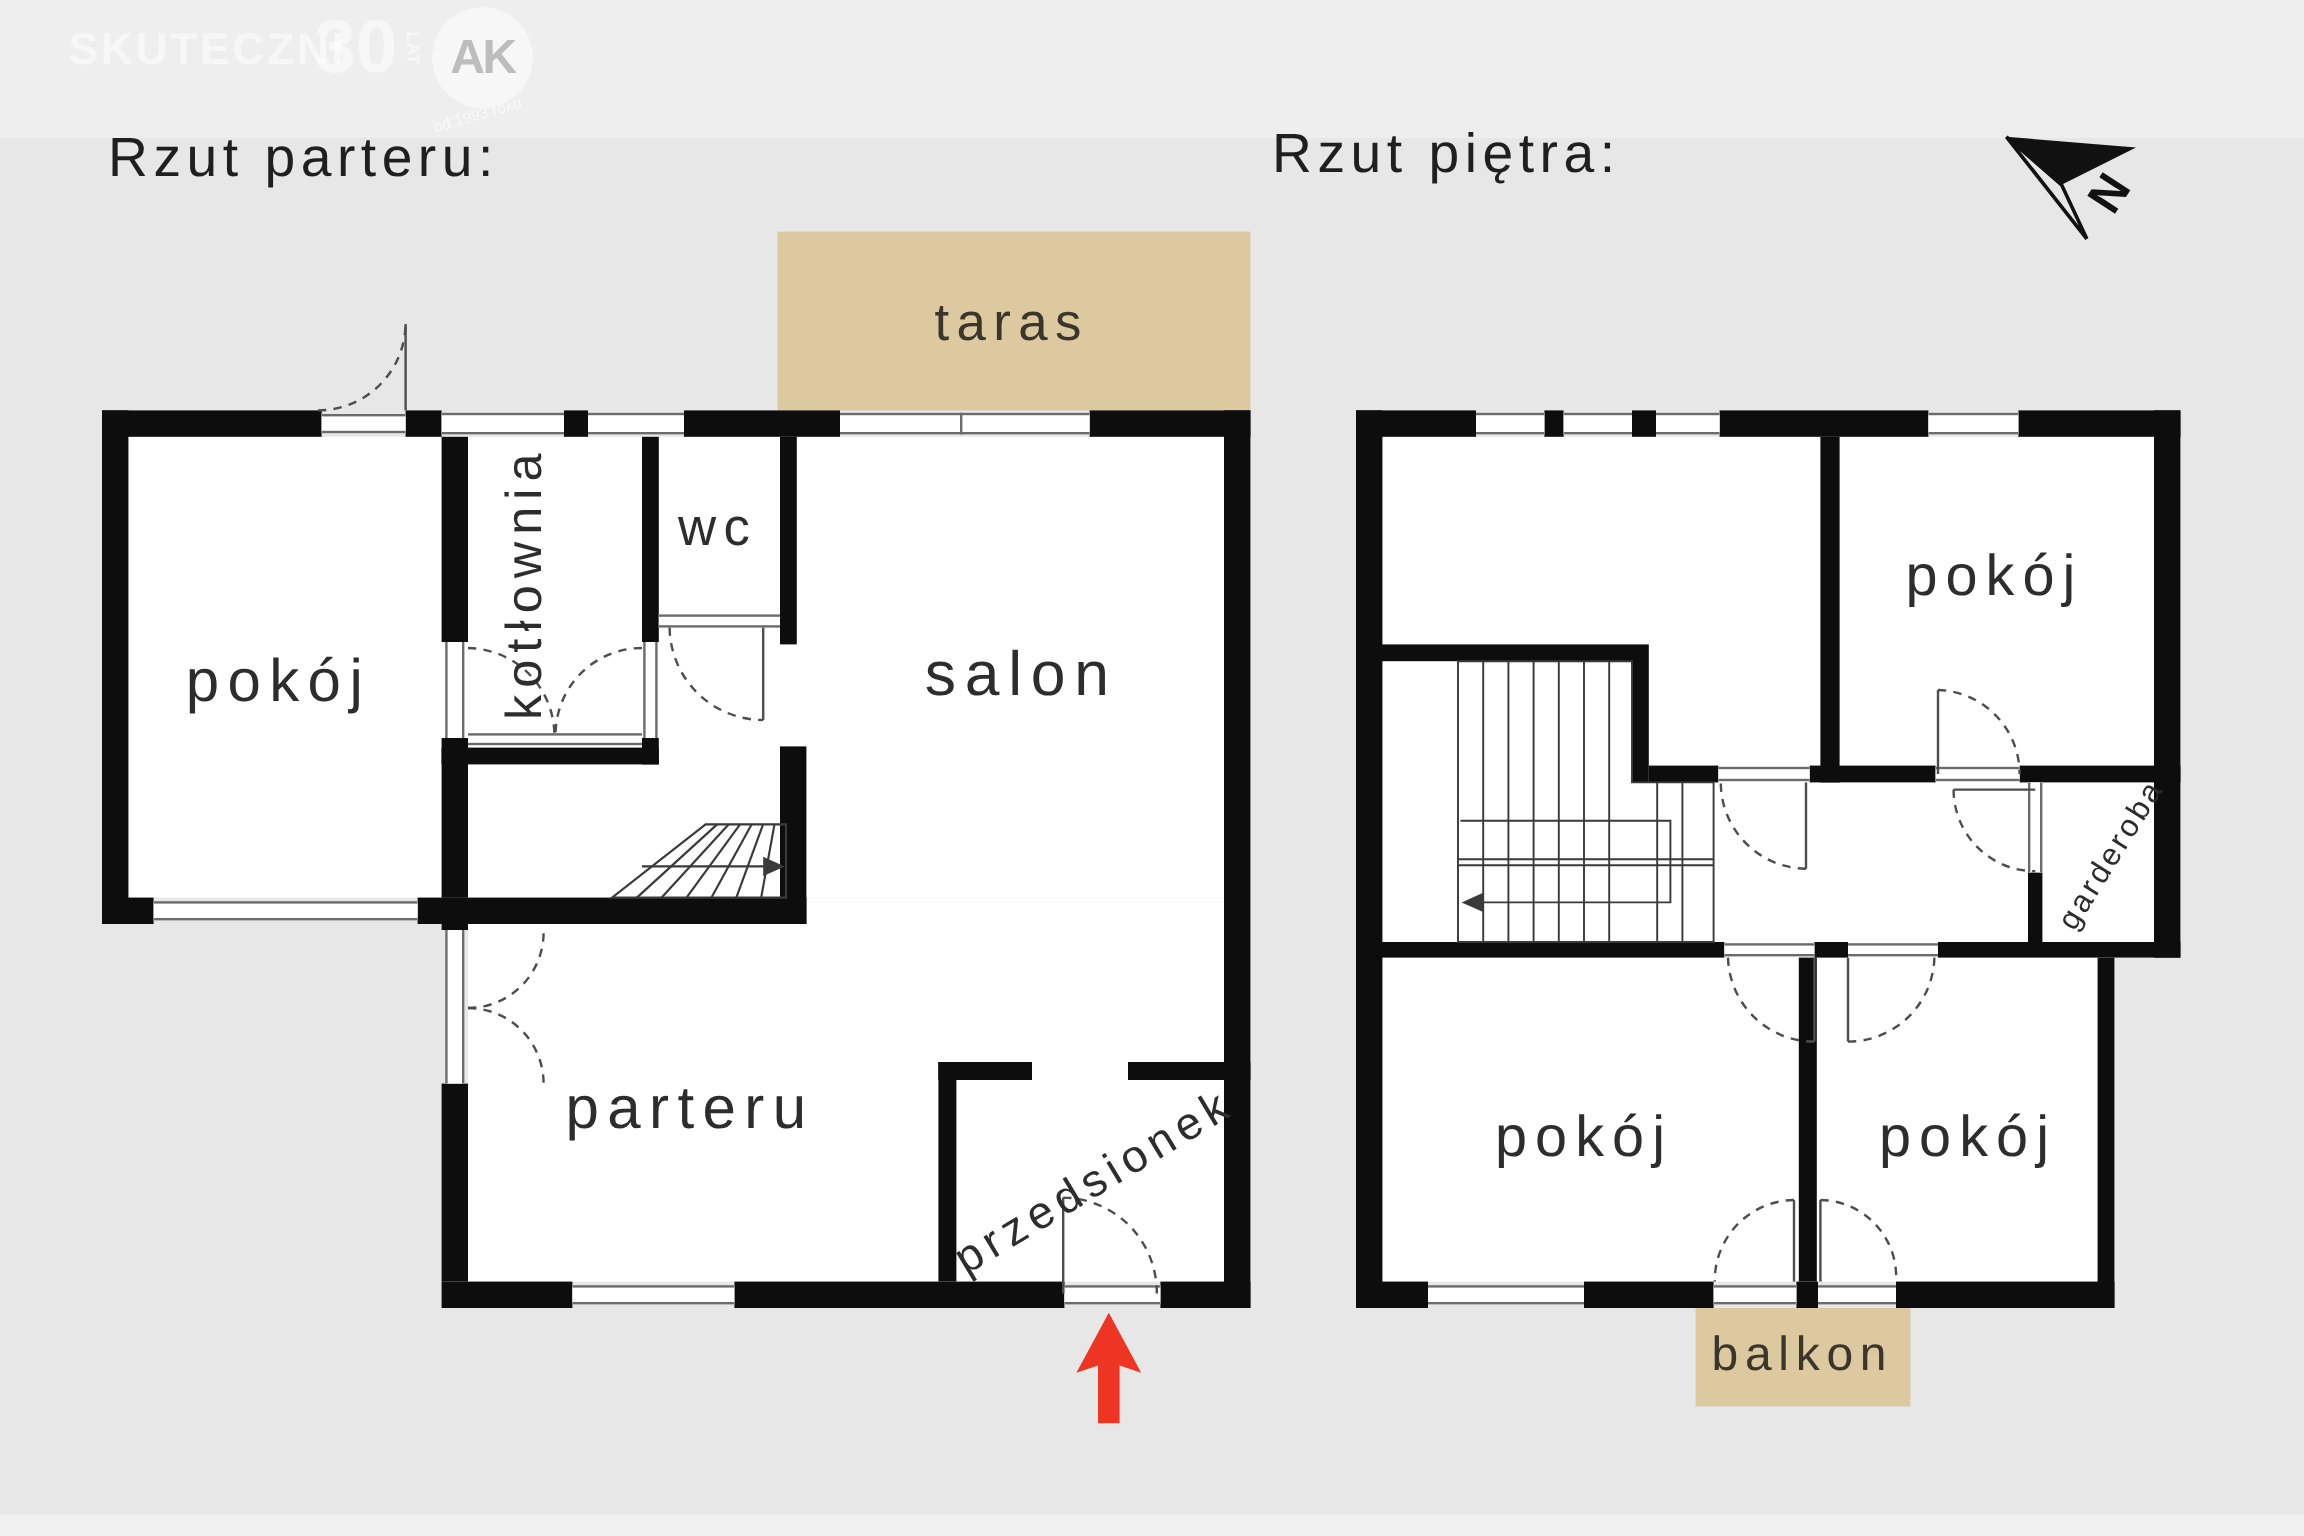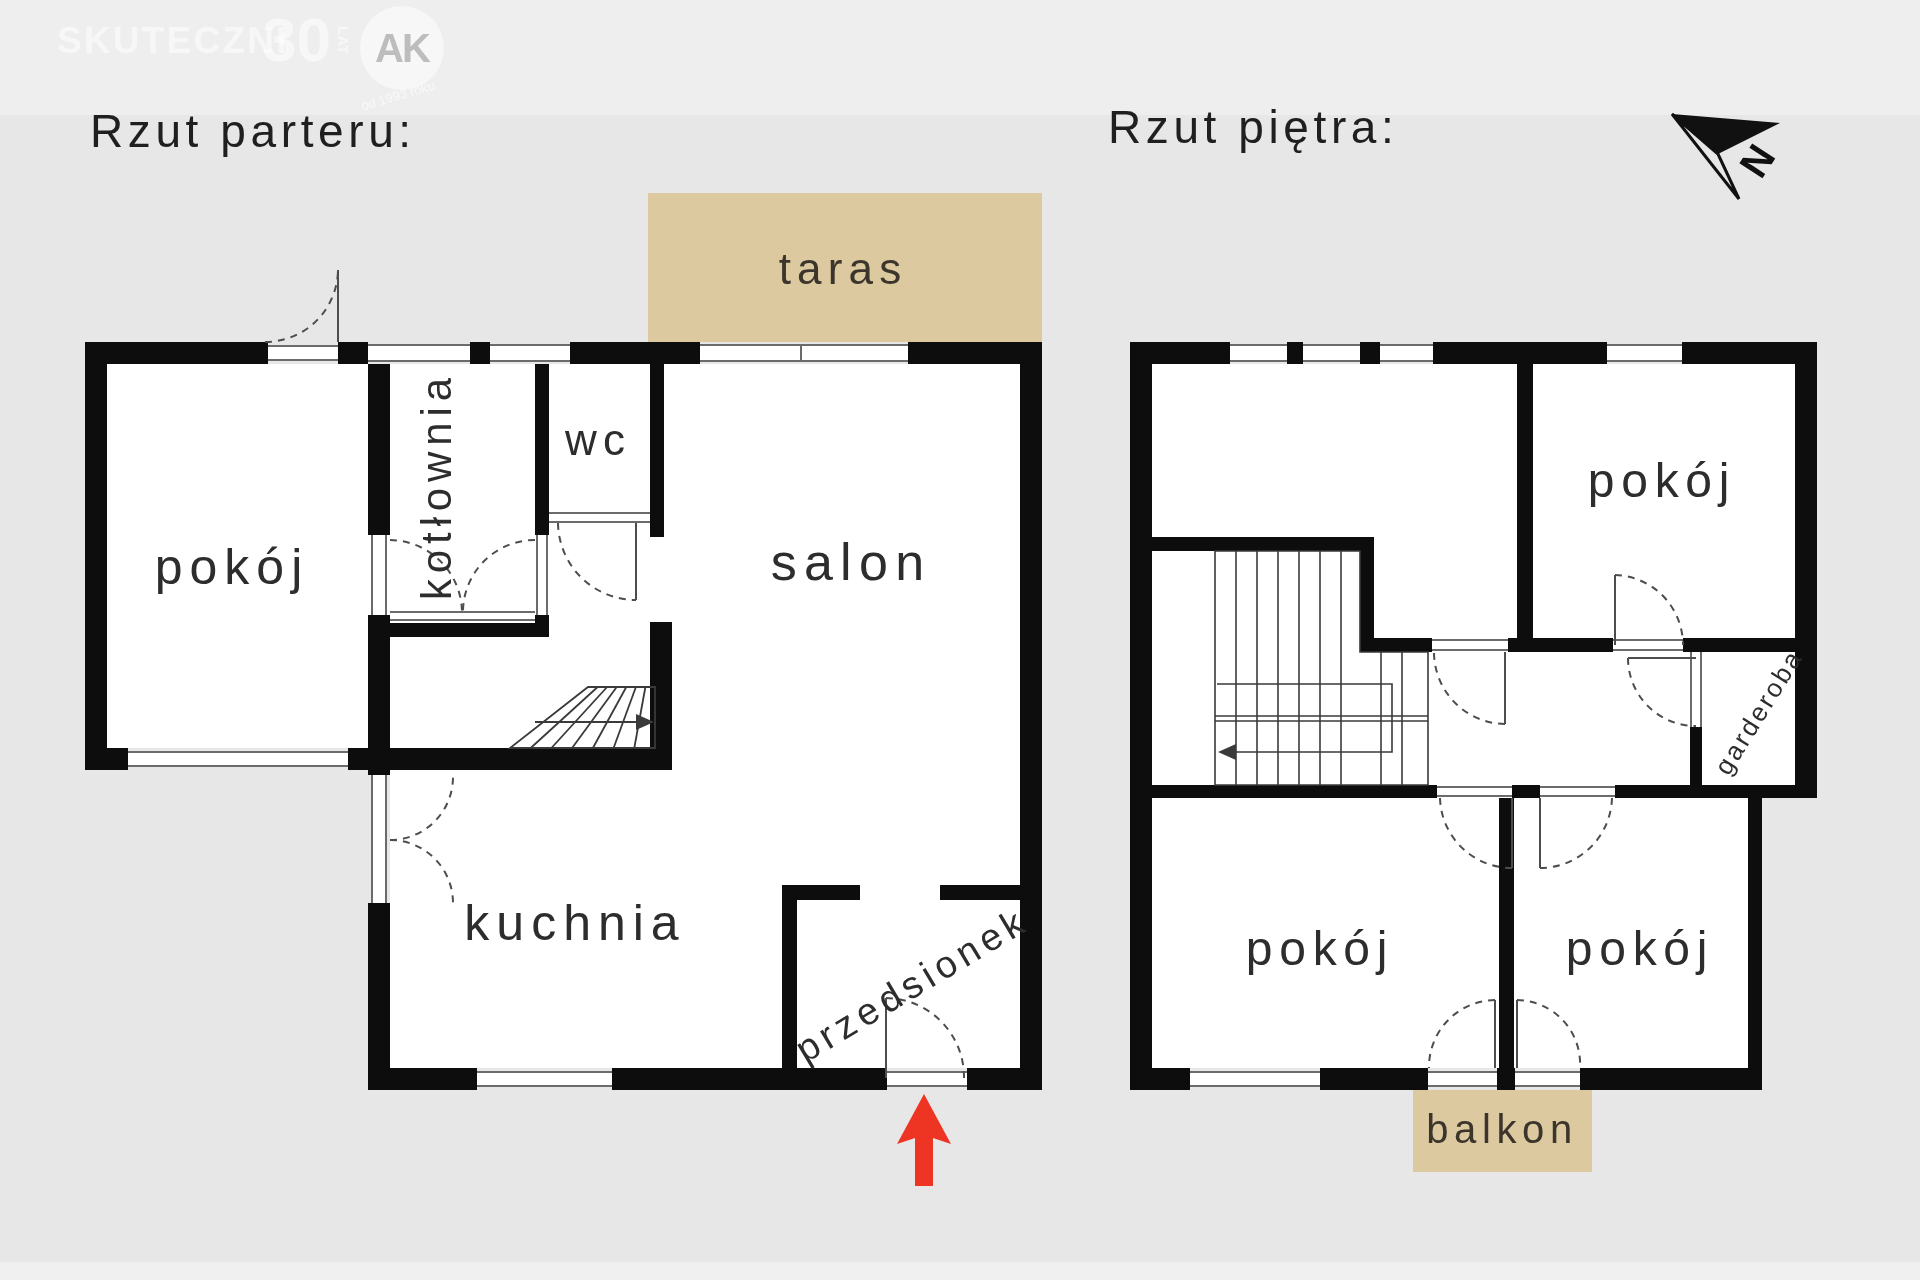--- a/index.html
+++ b/index.html
@@ -31,21 +31,21 @@
 
   <div class="wm" style="left:57px;top:20px;font-size:37px;letter-spacing:.06em;">SKUTECZNI</div>
   <div class="wm" style="left:262px;top:4px;font-size:62px;">30</div>
   <div class="wm" style="left:352px;top:26px;font-size:15px;transform:rotate(90deg);transform-origin:left top;">LAT</div>
   <div class="badge">
       <span>AK</span>
     </div>
   <div class="wm" style="left:360px;top:88px;font-size:13px;font-weight:400;transform:rotate(-16deg);color:rgba(255,255,255,.65);">od 1993 roku</div>
 
   <div class="heading" style="left:90px;top:104px;">Rzut parteru:</div>
-  <div class="heading" style="left:1108px;top:100px;">Rzut piętra:</div>
+  <div class="heading" style="left:1060px;top:100px;">Rzut piętra:</div>
 
   <div class="tan" style="left:648px;top:193px;width:394px;height:149px;"></div>
   <div class="tan" style="left:1413px;top:1090px;width:179px;height:82px;"></div>
 
   <div class="floor" style="left:107px;top:364px;width:913px;height:384px;"></div>
   <div class="floor" style="left:390px;top:748px;width:630px;height:320px;"></div>
 
   <div class="floor" style="left:1152px;top:364px;width:643px;height:434px;"></div>
   <div class="floor" style="left:1152px;top:798px;width:596px;height:270px;"></div>
 
@@ -199,21 +199,21 @@
     </g>
 
     <polygon fill="#ee3524" points="924,1094 951,1144 933,1138 933,1186 915,1186 915,1138 897,1144"></polygon>
   </svg>
 
   <div class="lbl" style="left:843px;top:269px;font-size:44px;color:#3b352c;text-align:center;">taras</div>
   <div class="lbl" style="left:232px;top:567px;font-size:50px;">pokój</div>
   <div class="lbl" style="left:437px;top:486px;font-size:42px;transform:translate(-50%,-50%) rotate(-90deg);">kotłownia</div>
   <div class="lbl" style="left:598px;top:440px;font-size:44px;">wc</div>
   <div class="lbl" style="left:851px;top:562px;font-size:52px;">salon</div>
-  <div class="lbl" style="left:575px;top:923px;font-size:50px;">kuchnia</div>
+  <div class="lbl" style="left:575px;top:923px;font-size:50px;">parteru</div>
   <div class="lbl" style="left:912px;top:985px;font-size:38px;transform:translate(-50%,-50%) rotate(-31deg);">przedsionek</div>
 
   <div class="lbl" style="left:1662px;top:480px;font-size:48px;">pokój</div>
   <div class="lbl" style="left:1759px;top:712px;font-size:26px;letter-spacing:.1em;transform:translate(-50%,-50%) rotate(-58deg);">garderoba</div>
   <div class="lbl" style="left:1320px;top:948px;font-size:48px;">pokój</div>
   <div class="lbl" style="left:1640px;top:948px;font-size:48px;">pokój</div>
   <div class="lbl" style="left:1502px;top:1129px;font-size:40px;color:#3b352c;">balkon</div>
 
 </div>
 

